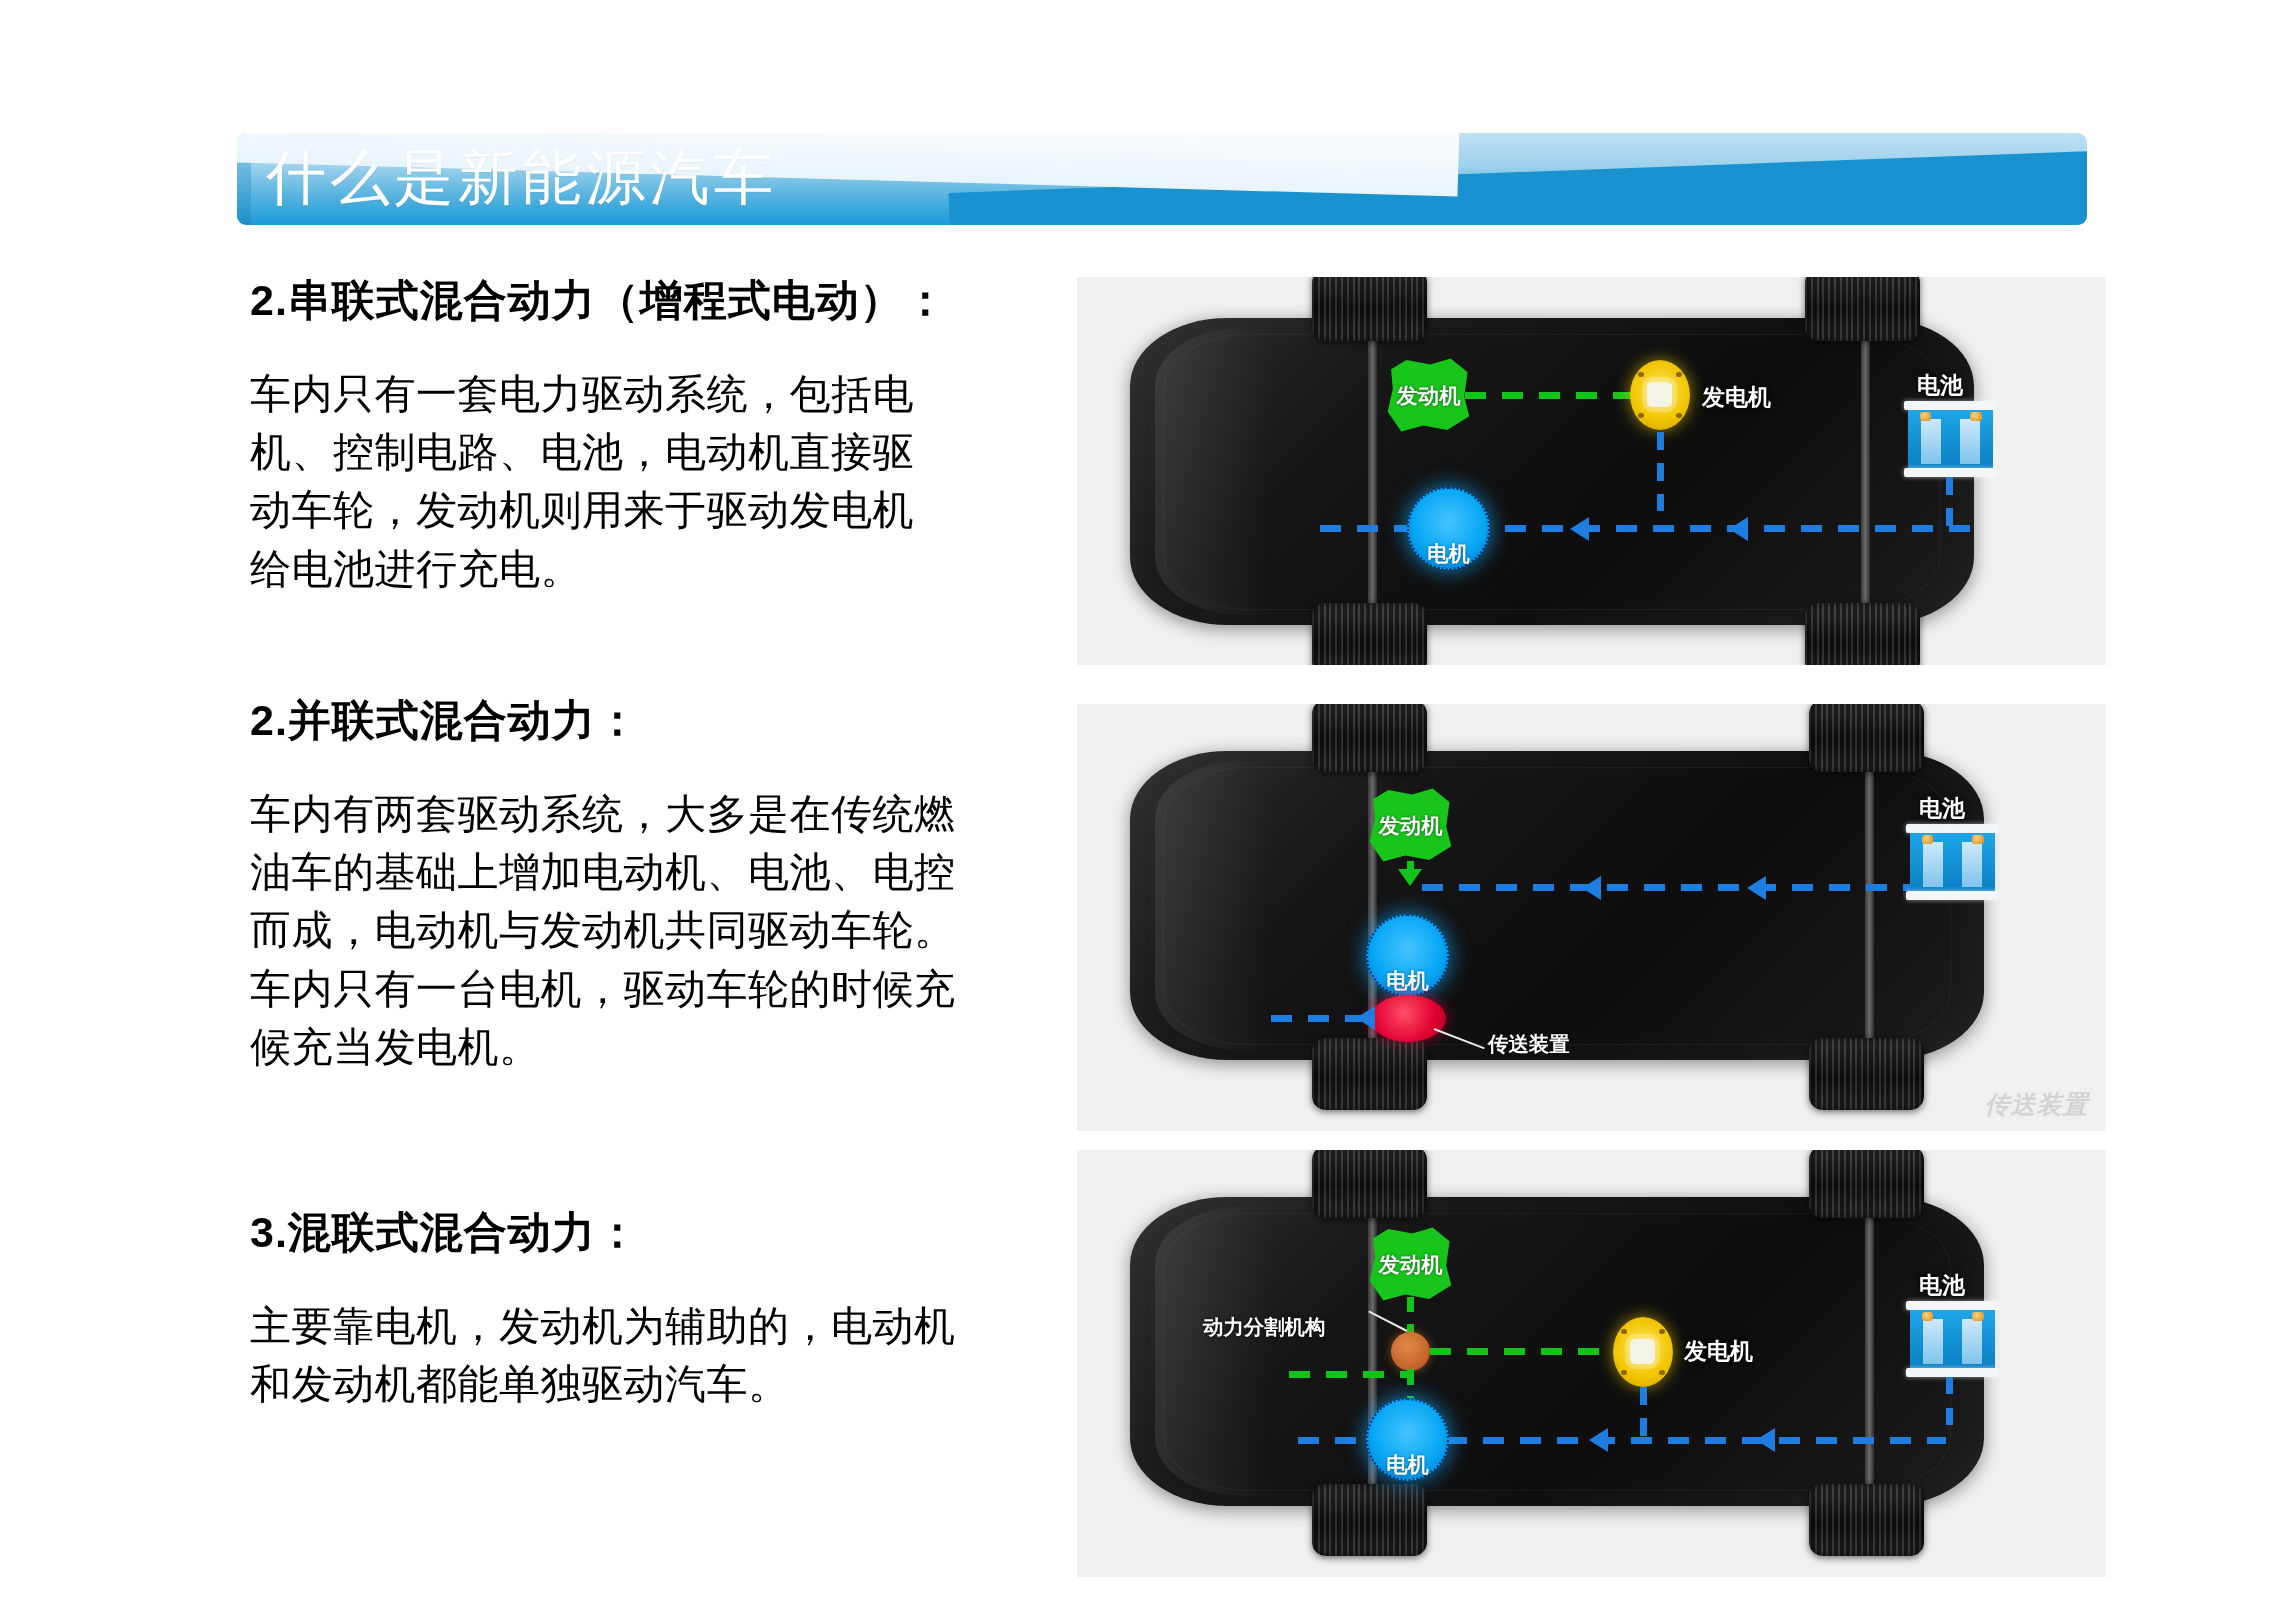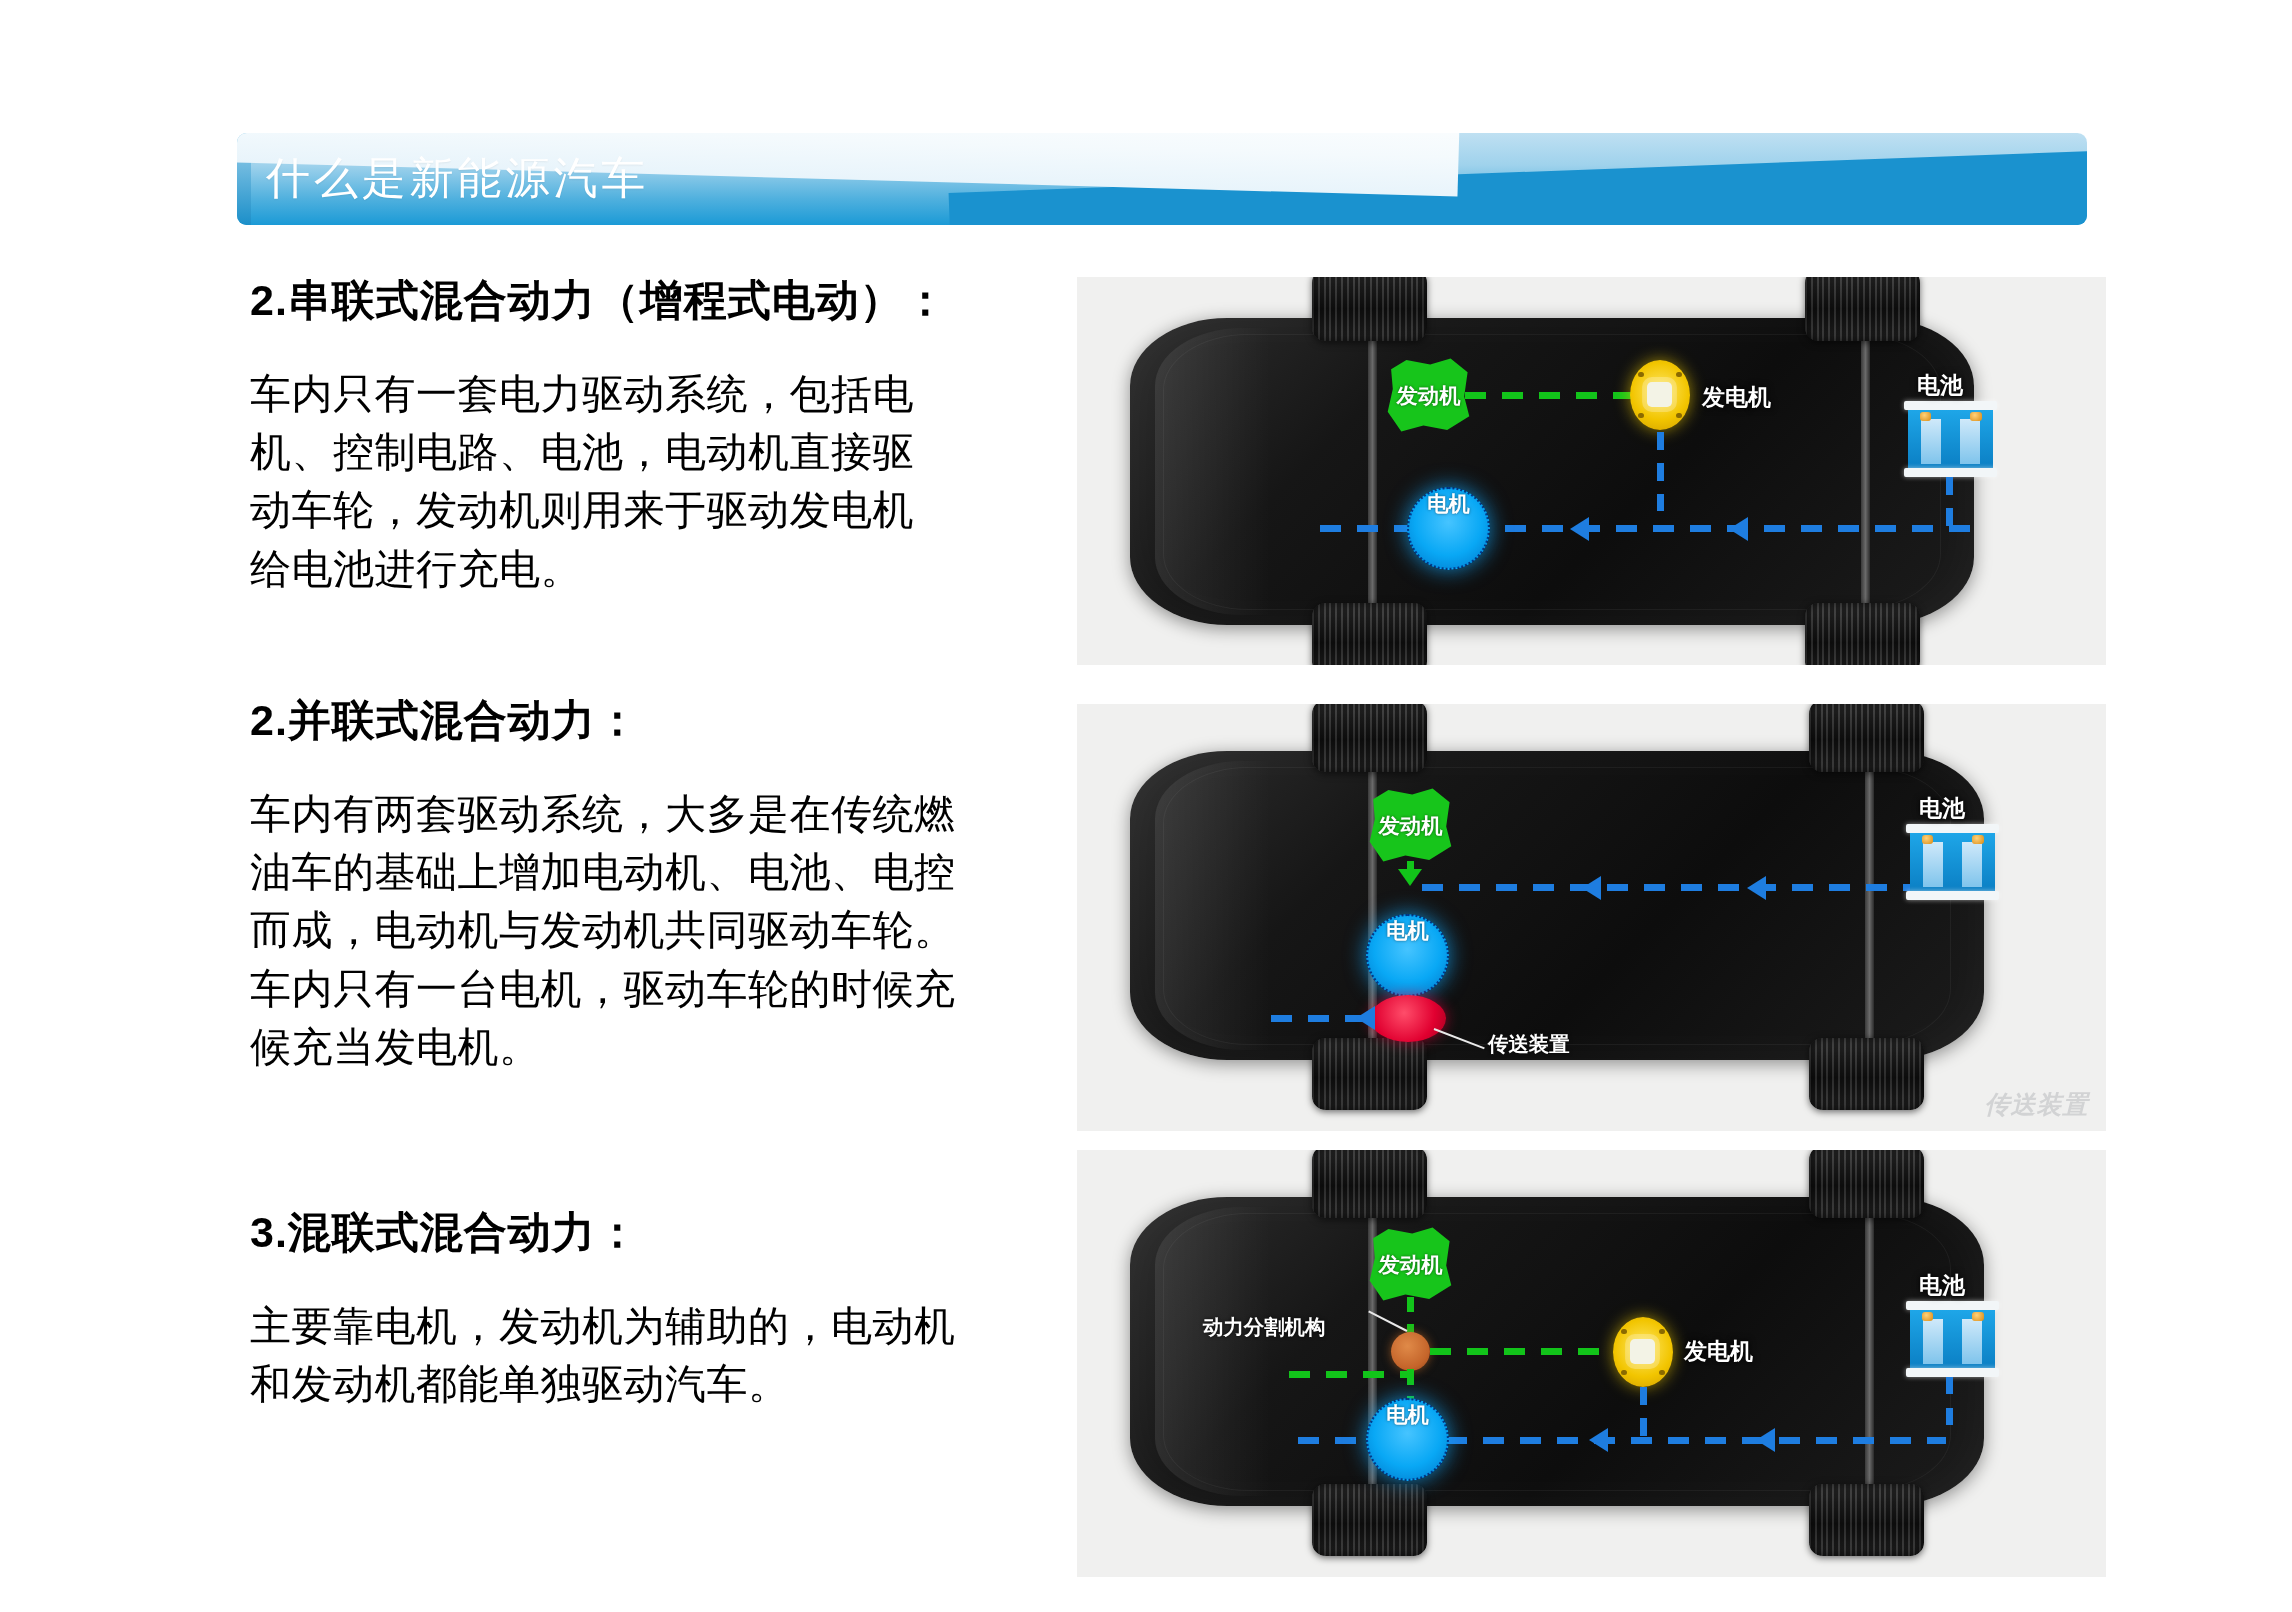--- a/index.html
+++ b/index.html
@@ -36,21 +36,21 @@
     transform: rotate(1.6deg);
   }
   .title-banner .edge-strip {
     position: absolute; left: 0; top: 0; width: 13.6px; height: 100%;
     background: linear-gradient(180deg,#9fd2ec 0%, #1b8fc9 100%);
   }
   .title-text {
     position: absolute;
     left: 266px; top: 131px;
     font-family: "Liberation Sans","DejaVu Sans",sans-serif;
-    font-size: 44px;
+    font-size: 60px;
     font-weight: 400;
     color: #ffffff;
     letter-spacing: 3.9px;
     line-height: 93px;
     white-space: nowrap;
     text-shadow: 0 1px 1.9px rgba(0,0,0,0.06);
   }
 
   
   .text-col { position: absolute; left: 250px; top: 272px; width: 854px; }
@@ -142,21 +142,21 @@
     background:#f3f3e6; border-radius:4.9px;
     box-shadow:0 0 0 4.9px rgba(255,255,255,0.25);
   }
   .node-generator .bolt {
     position:absolute; width:5.8px; height:5.8px; border-radius:50%; background:#8a6a00;
   }
   .node-motor {
     position:absolute; width:83px; height:83px; border-radius:50%;
     background: radial-gradient(circle at 50% 42%, #46c4ff 0%, #09a8f5 55%, #0076c8 100%);
     box-shadow: 0 0 21.3px rgba(20,170,255,0.75);
-    display:flex; align-items:flex-start; justify-content:center;
+    display:flex; align-items:flex-end; justify-content:center;
     border: 2.9px dotted rgba(0,40,120,0.85);
   }
   .node-motor span {
     font-family:"Liberation Sans","DejaVu Sans",sans-serif;
     font-size:21.3px; font-weight:bold; color:#fff;
     text-shadow:0 0 2.9px rgba(0,0,0,0.5);
   }
   .node-transmission {
     position:absolute; width:76px; height:47px; border-radius:50%;
     background: radial-gradient(circle at 45% 38%, #ff4d6a 0%, #e10030 60%, #a3001f 100%);

